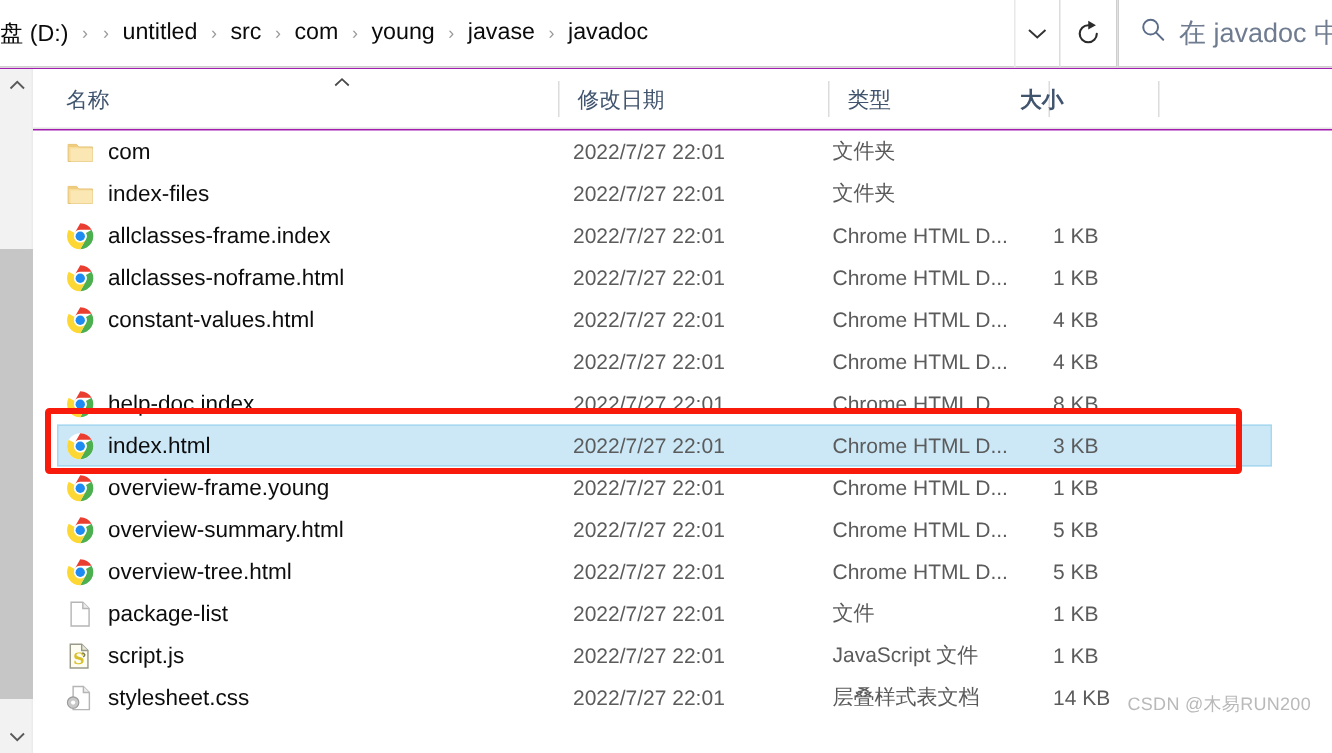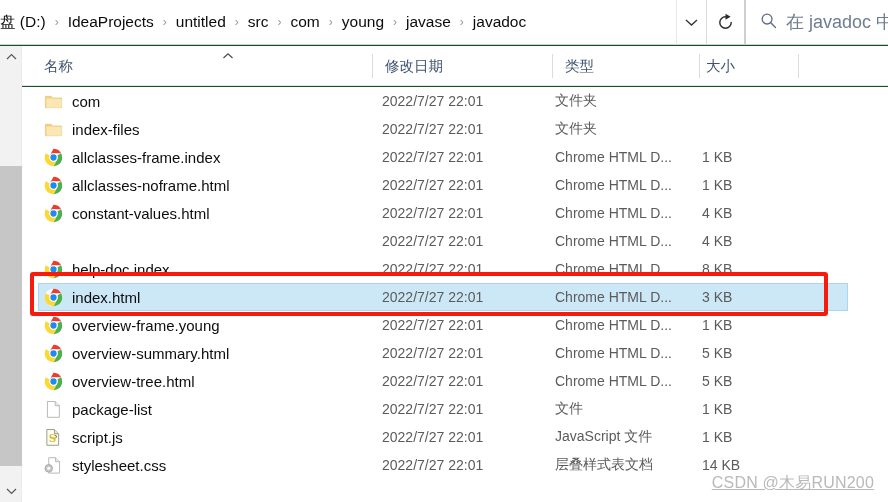--- a/index.html
+++ b/index.html
@@ -3,21 +3,21 @@
 <meta charset="utf-8">
 <style>
   * { box-sizing: border-box; margin: 0; padding: 0; }
   html, body {
     width: 888px; height: 502px;
     overflow: hidden;
     background: #ffffff;
     font-family: "Liberation Sans", "DejaVu Sans", sans-serif;
     -webkit-font-smoothing: antialiased;
   }
-  #root { position: relative; width: 888px; height: 502px; background:#14532d; }
+  #root { position: relative; width: 888px; height: 502px; background:#a21caf; }
 
   
   .topbar {
     position: absolute; left: 0; top: 0; width: 888px; height: 45px;
     background: #ffffff;
     border-bottom: 1px solid #e4e4e4;
     display: flex; align-items: stretch;
   }
   .addressbar {
     flex: 0 0 745px;
@@ -130,39 +130,37 @@
   .redbox {
     position: absolute; left: 30px; top: 272px; width: 798px; height: 44px;
     border: 4px solid #f81a0b;
     border-radius: 3px;
     pointer-events: none;
     z-index: 5;
   }
 
   
   .watermark {
-    position: absolute; right: 14px; bottom: 8px;
-    color: #b9b9b9; font-size: 16px;
+    position: absolute; right: 14px; bottom: 24px;
+    color: #b9b9b9; font-size: 12px;
     letter-spacing: 0.2px;
     z-index: 6;
-    text-decoration: underline;
   }
 </style>
 </head>
 <body>
 
 <div id="root">
 
   <div class="topbar">
 
     <div class="addressbar">
       <div class="crumbs" id="crumbs">
           <span class="crumb first">盘 (D:)</span>
           <span class="sep">›</span>
-          <span class="crumb">IdeaProjects</span>
           <span class="sep">›</span>
           <span class="crumb">untitled</span>
           <span class="sep">›</span>
           <span class="crumb">src</span>
           <span class="sep">›</span>
           <span class="crumb">com</span>
           <span class="sep">›</span>
           <span class="crumb">young</span>
           <span class="sep">›</span>
           <span class="crumb">javase</span>
@@ -218,21 +216,21 @@
       <span class="vdiv"></span>
     </div>
     <div class="col" style="left:351px; width:180px;">
       <span>修改日期</span>
       <span class="vdiv"></span>
     </div>
     <div class="col" style="left:531px; width:147px;">
       <span>类型</span>
       <span class="vdiv"></span>
     </div>
-    <div class="col" style="left:672px; width:105px;">
+    <div class="col" style="left:646px; width:105px;font-weight:bold;">
       <span>大小</span>
       <span class="vdiv"></span>
     </div>
   </div>
 
   <div class="filelist" id="filelist">
       <div class="row">
         <div class="cell c-name">
           <span class="ico">
             <svg width="19" height="19" viewBox="0 0 20 20">

